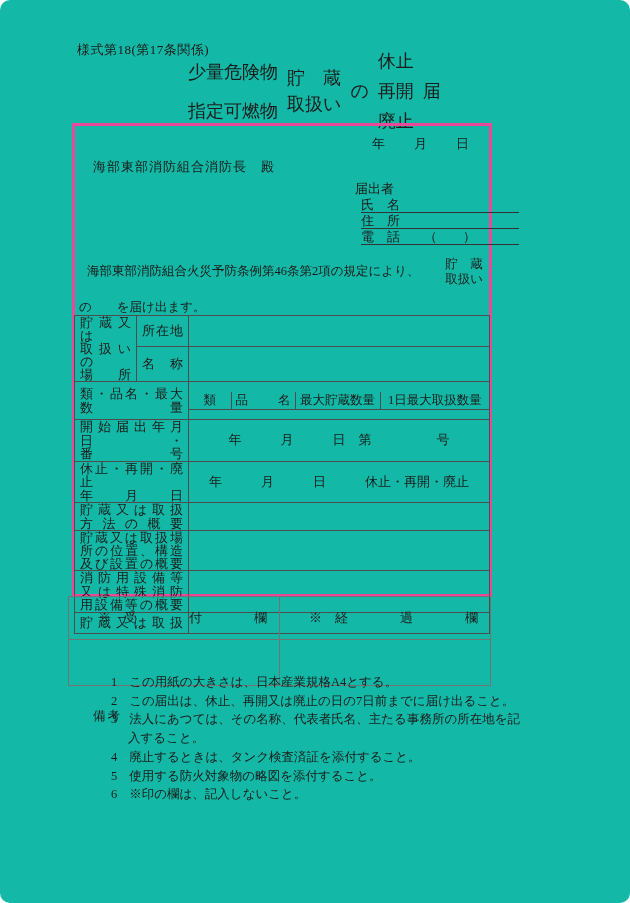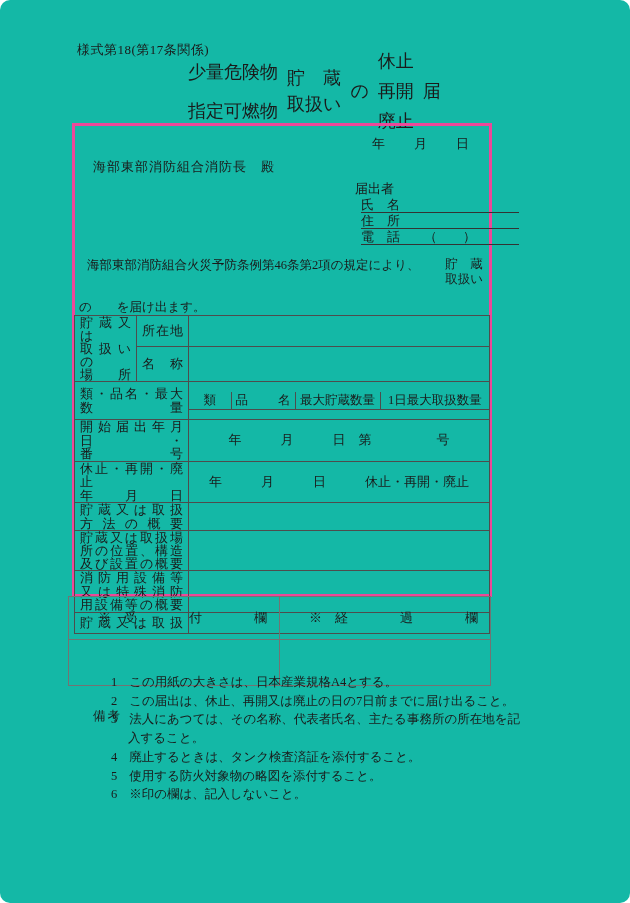--- a/index.html
+++ b/index.html
@@ -18,21 +18,21 @@
   .t-mid{line-height:14px;}
   
   .main-box{position:absolute;left:72px;top:123px;width:414px;height:468px;border:3px solid #ec4899;}
   .date-line{position:absolute;right:19px;top:9px;letter-spacing:1px;}
   .addressee{position:absolute;left:18px;top:32px;letter-spacing:1px;}
   .declarant{position:absolute;left:235px;top:55px;width:166px;margin-left:45px;}
   .decl-label{height:16px;line-height:16px;}
   .decl-field{margin-left:6px;width:158px;height:15px;line-height:15px;border-bottom:1px solid #333;}
   .decl-field .fv{margin-left:24px;}
   .statement{position:absolute;left:12px;top:126px;width:402px;font-size:12.5px;}
-  .stmt-line1{margin-top:5px;width:345px;}
+  .stmt-line1{margin-top:11px;width:345px;}
   .stmt-stack{position:absolute;right:6px;top:5px;text-align:left;line-height:15px;}
   .stmt-line2{position:absolute;left:-8px;top:47px;}
   
   table{border-collapse:collapse;}
   .main-table{position:absolute;left:-1px;top:189px;width:416px;table-layout:fixed;font-size:13px;}
   .main-table td{border:1px solid #4d4d4d;padding:0 5px;vertical-align:middle;overflow:hidden;}
   .jl{text-align:justify;text-align-last:justify;text-justify:inter-character;line-height:13.5px;}
   .lh13 .jl{line-height:13px;}
   td.val{text-align:center;}
   td.sub-host{padding:0;}

